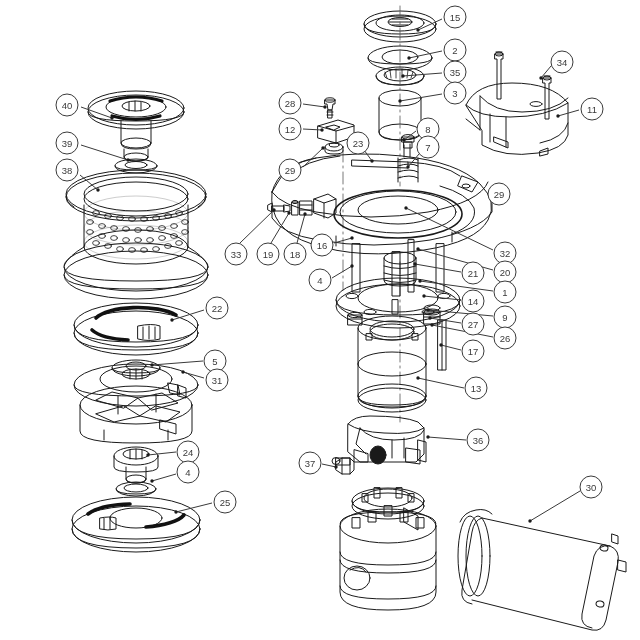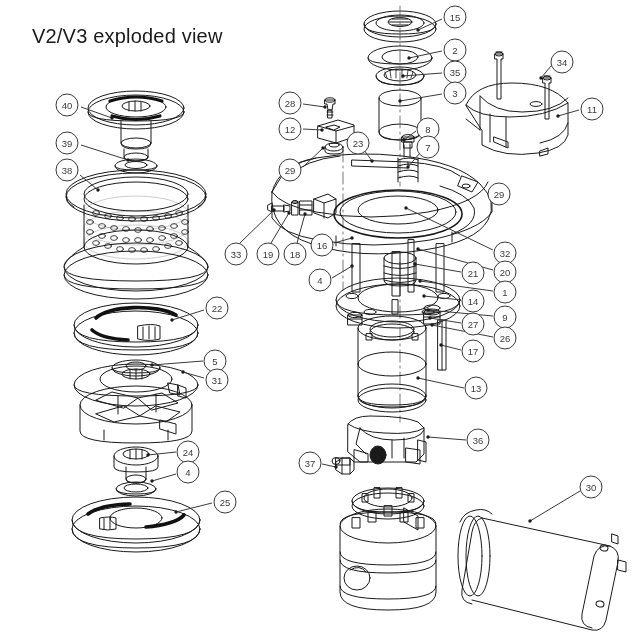--- a/index.html
+++ b/index.html
@@ -36,21 +36,20 @@
     fill:#3a3a3a;
     text-anchor:middle;
     dominant-baseline:central;
   }
 </style>
 </head>
 <body>
 
 <div id="page">
 
-  <div id="diagram-title">V2/V3 exploded view</div>
 
   <svg id="art" viewBox="0 0 640 640">
     <defs>
       <g id="gl">
         
       </g>
     </defs>
 
     <g fill="none" stroke="#1a1a1a" stroke-width="1" stroke-linejoin="round" stroke-linecap="round">
 

